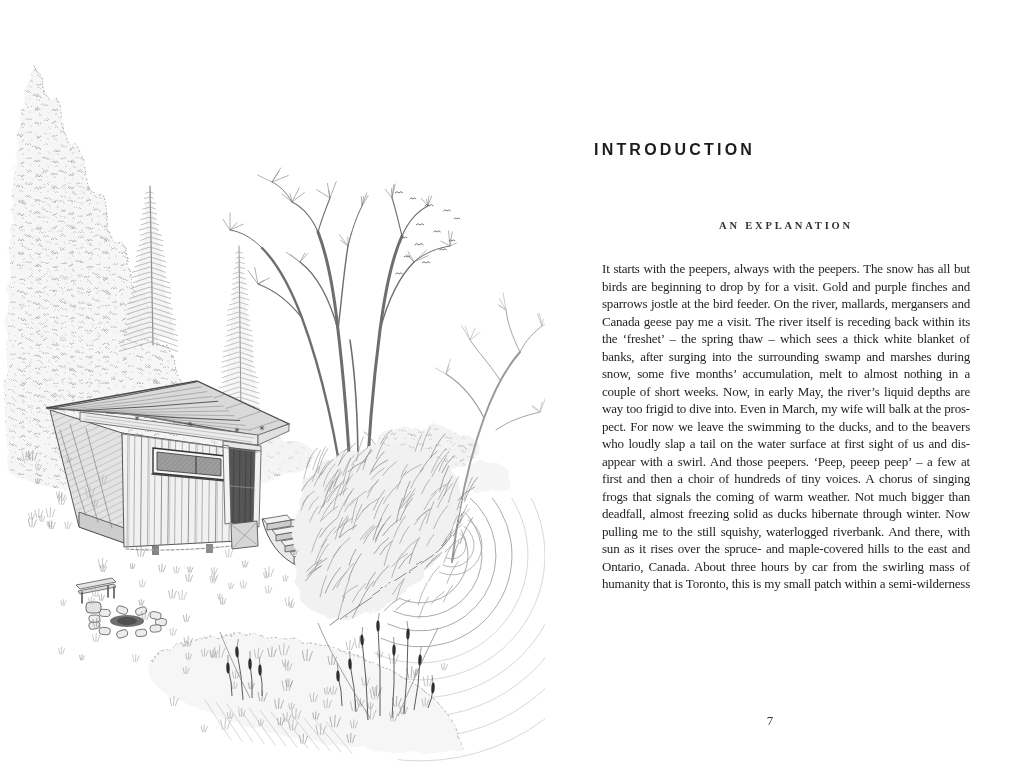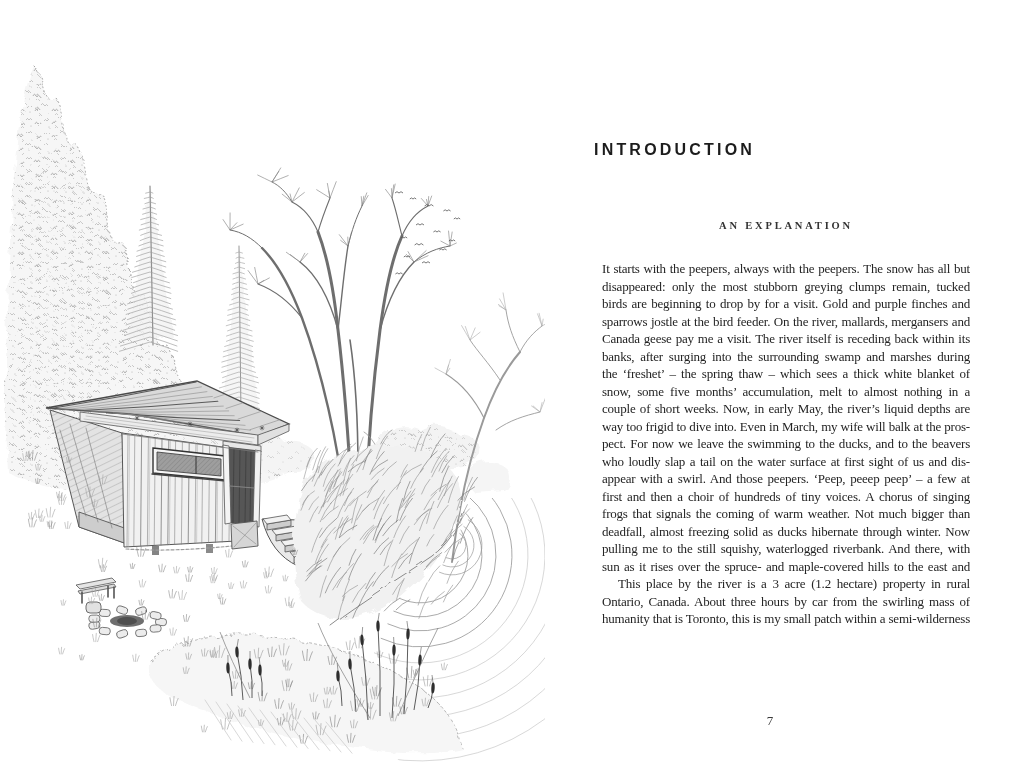--- a/index.html
+++ b/index.html
@@ -908,36 +908,34 @@
           </g>
       </svg>
     </figure>
   </div>
 
   <div class="page page-right">
     <h1 class="chapter-title">INTRODUCTION</h1>
     <h2 class="section-subheading">AN EXPLANATION</h2>
     <div class="body-text">
         <div class="line">It starts with the peepers, always with the peepers. The snow has all but</div>
-        <div class="line">disappeared: only the most stubborn greying clumps remain, tucked</div>
         <div class="line">birds are beginning to drop by for a visit. Gold and purple finches and</div>
         <div class="line">sparrows jostle at the bird feeder. On the river, mallards, mergansers and</div>
         <div class="line">Canada geese pay me a visit. The river itself is receding back within its</div>
+        <div class="line">the ‘freshet’ – the spring thaw – which sees a thick white blanket of</div>
         <div class="line">banks, after surging into the surrounding swamp and marshes during</div>
-        <div class="line">the ‘freshet’ – the spring thaw – which sees a thick white blanket of</div>
         <div class="line">snow, some five months’ accumulation, melt to almost nothing in a</div>
         <div class="line">couple of short weeks. Now, in early May, the river’s liquid depths are</div>
         <div class="line">way too frigid to dive into. Even in March, my wife will balk at the pros-</div>
         <div class="line">pect. For now we leave the swimming to the ducks, and to the beavers</div>
         <div class="line">who loudly slap a tail on the water surface at first sight of us and dis-</div>
         <div class="line">appear with a swirl. And those peepers. ‘Peep, peeep peep’ – a few at</div>
         <div class="line">first and then a choir of hundreds of tiny voices. A chorus of singing</div>
         <div class="line">frogs that signals the coming of warm weather. Not much bigger than</div>
         <div class="line">deadfall, almost freezing solid as ducks hibernate through winter. Now</div>
         <div class="line">pulling me to the still squishy, waterlogged riverbank. And there, with</div>
         <div class="line">sun as it rises over the spruce- and maple-covered hills to the east and</div>
-        <div class="line indent">This place by the river is a 3 acre (1.2 hectare) property in rural</div>
         <div class="line">Ontario, Canada. About three hours by car from the swirling mass of</div>
         <div class="line">humanity that is Toronto, this is my small patch within a semi-wilderness</div>
       </div>
     <div class="page-number">7</div>
   </div>
 </div>
 
 </body></html>

